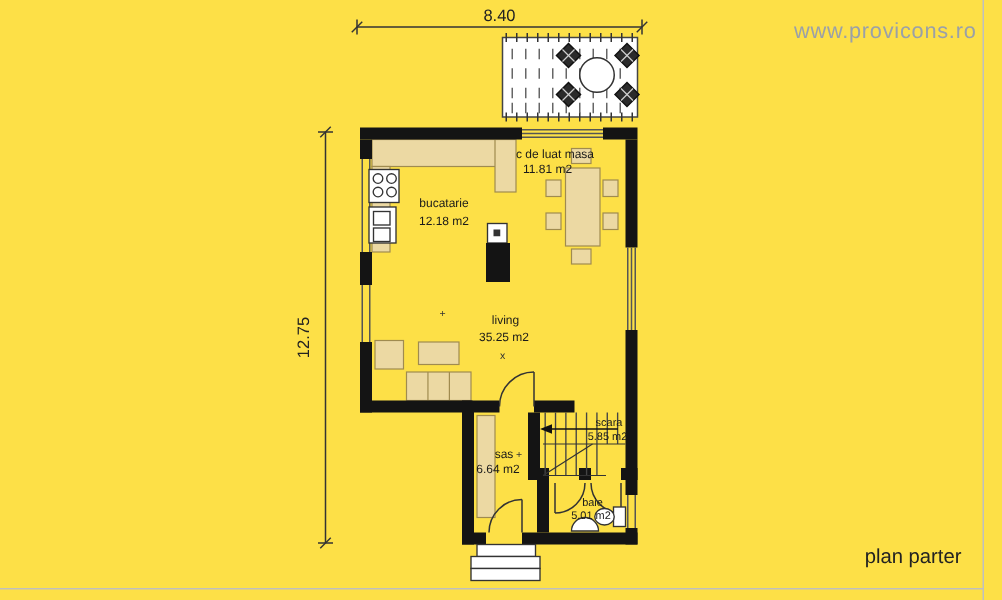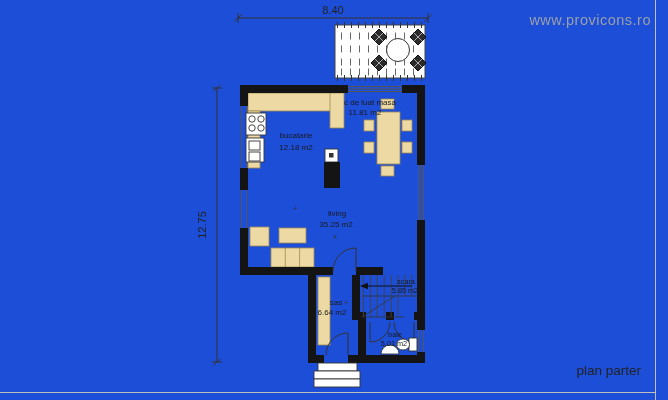--- a/index.html
+++ b/index.html
@@ -1,16 +1,16 @@
 <!DOCTYPE html>
 <html><head>
 <meta charset="utf-8">
 <style>
   html,body{margin:0;padding:0;background:#ffffff;}
-  #canvas{position:relative;width:668px;height:400px;background:#1d4ed8;overflow:hidden;
+  #canvas{position:relative;width:668px;height:400px;background:#fde047;overflow:hidden;
           font-family:"Liberation Sans", sans-serif;}
   svg{position:absolute;left:0;top:0;}
   .lbl{font-family:"Liberation Sans", sans-serif;fill:#1a1a1a;}
   .room-name{font-size:8px;}
   .room-area{font-size:8px;}
   .room-name-sm{font-size:7.3px;}
   .room-area-sm{font-size:7.3px;}
   .dim-text{font-size:11px;fill:#222;}
   .site-text{font-size:14.5px;fill:#9aa0a8;letter-spacing:.5px;cursor:pointer;}
   .plan-text{font-size:13.5px;fill:#222;}

